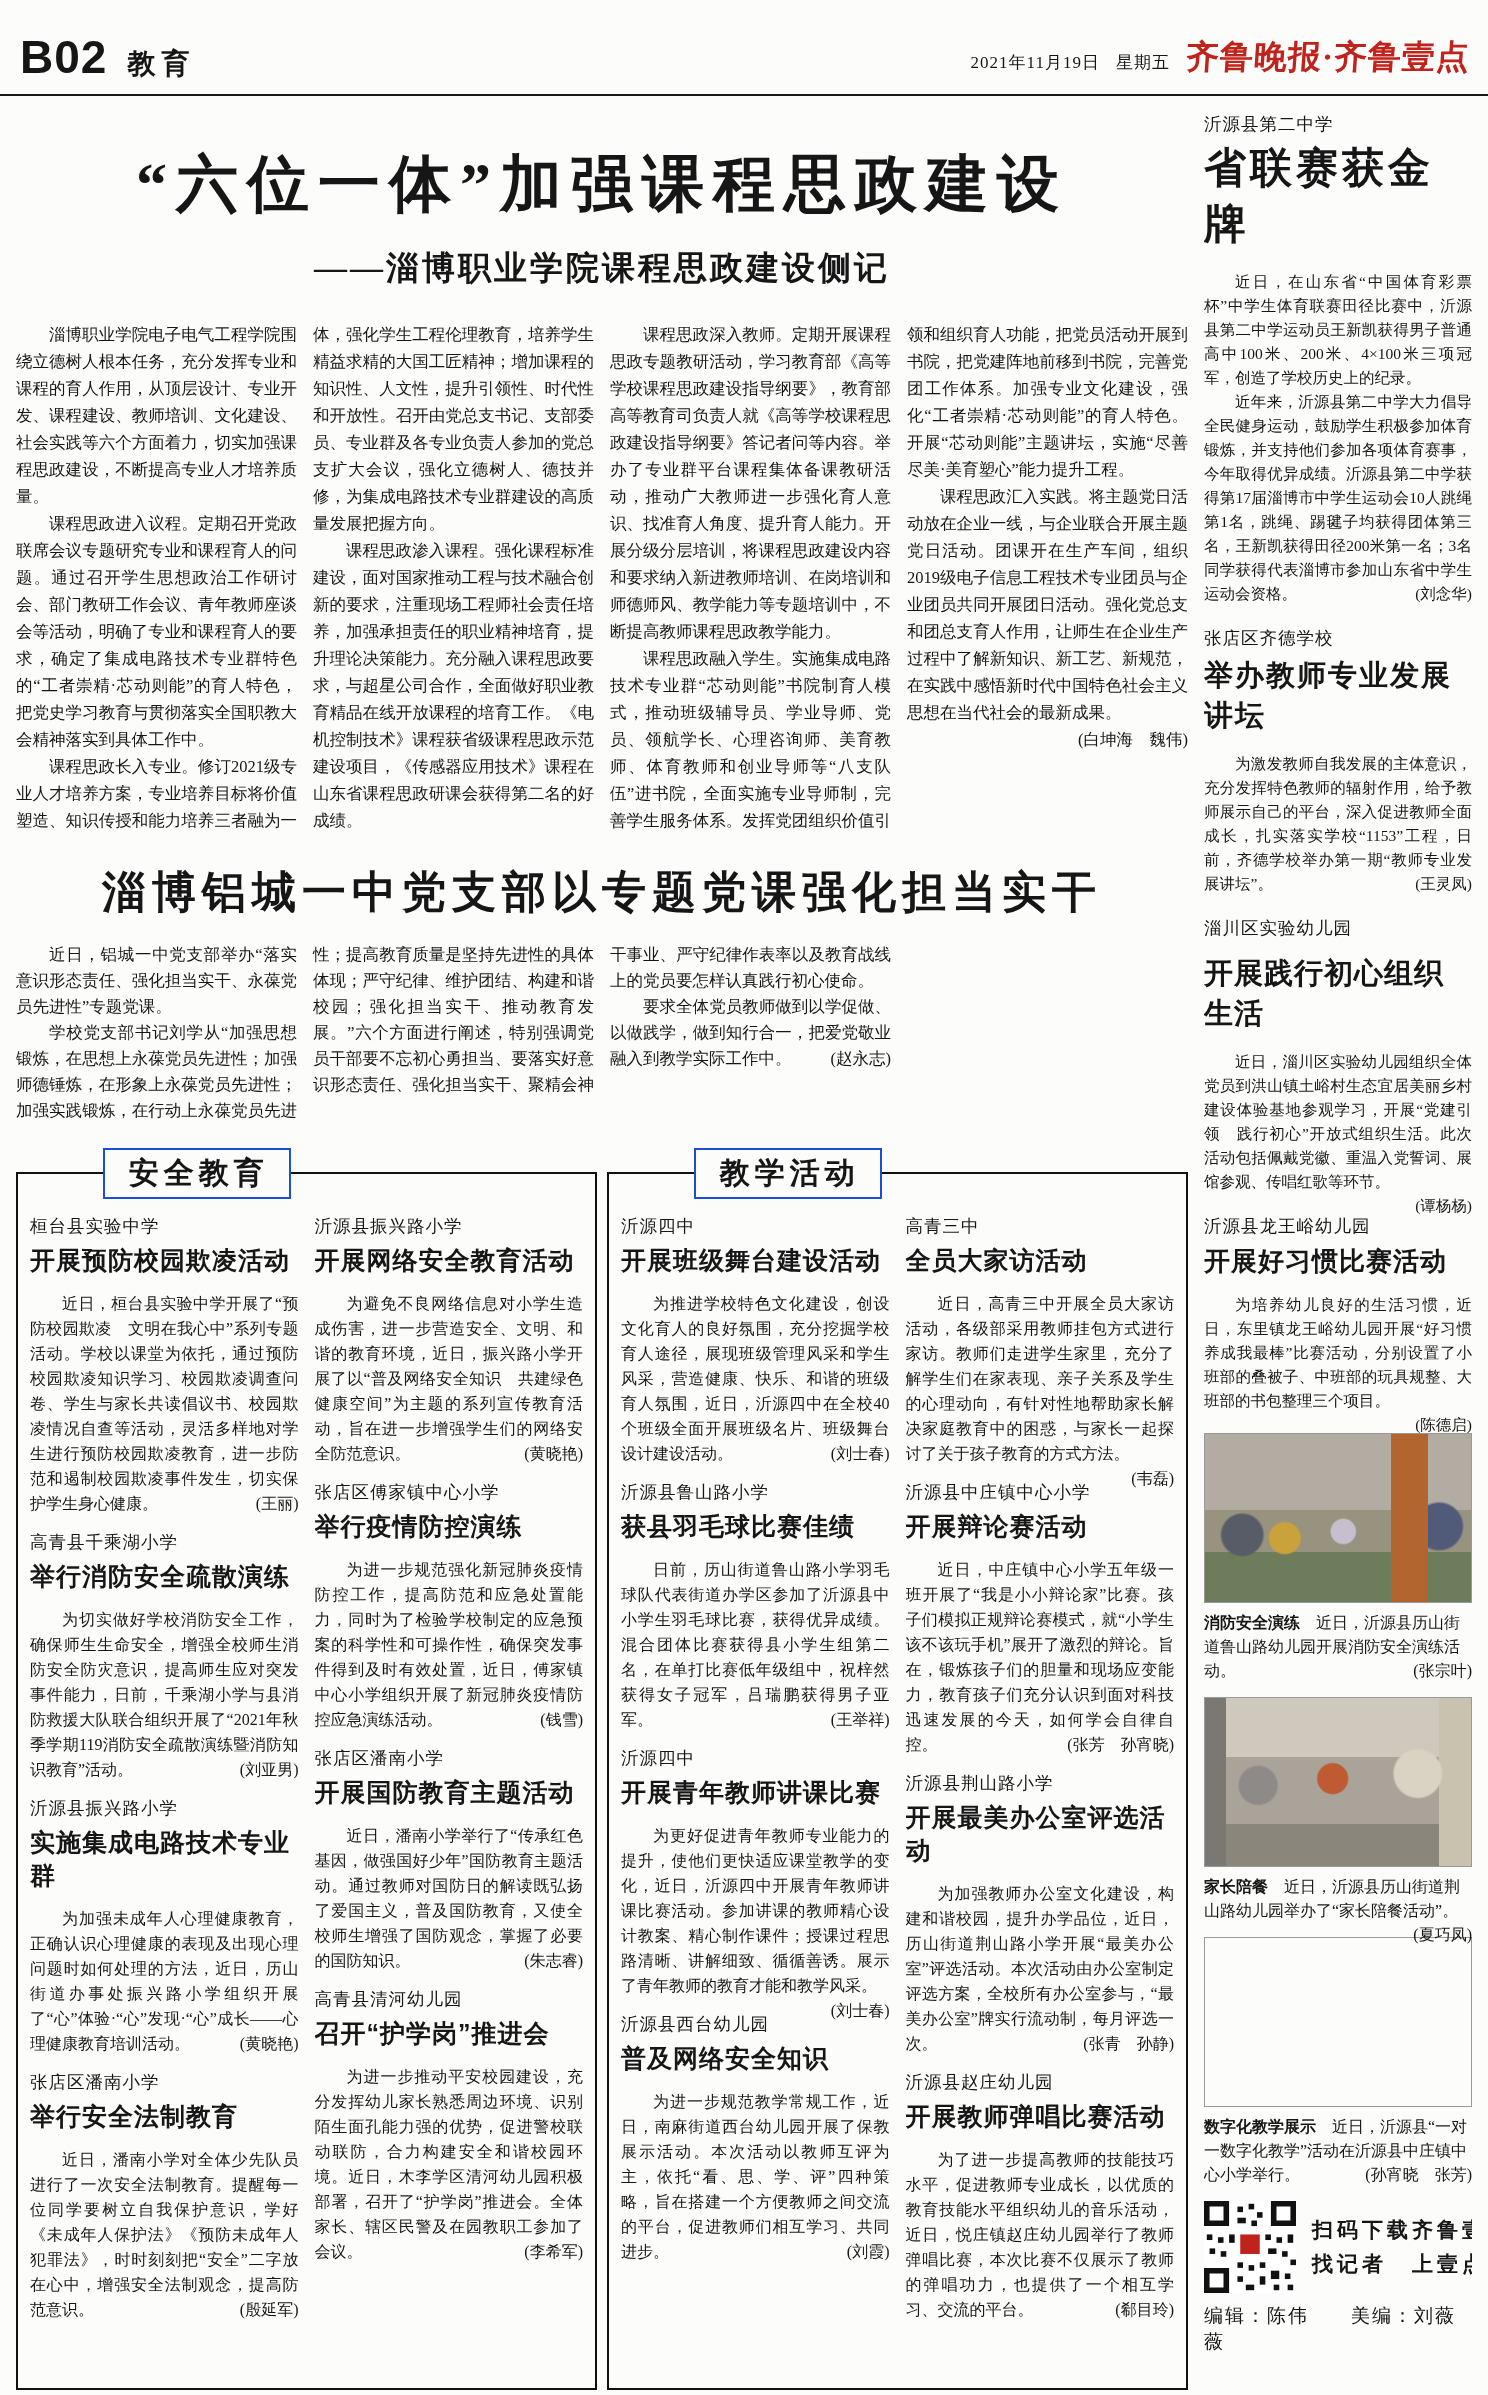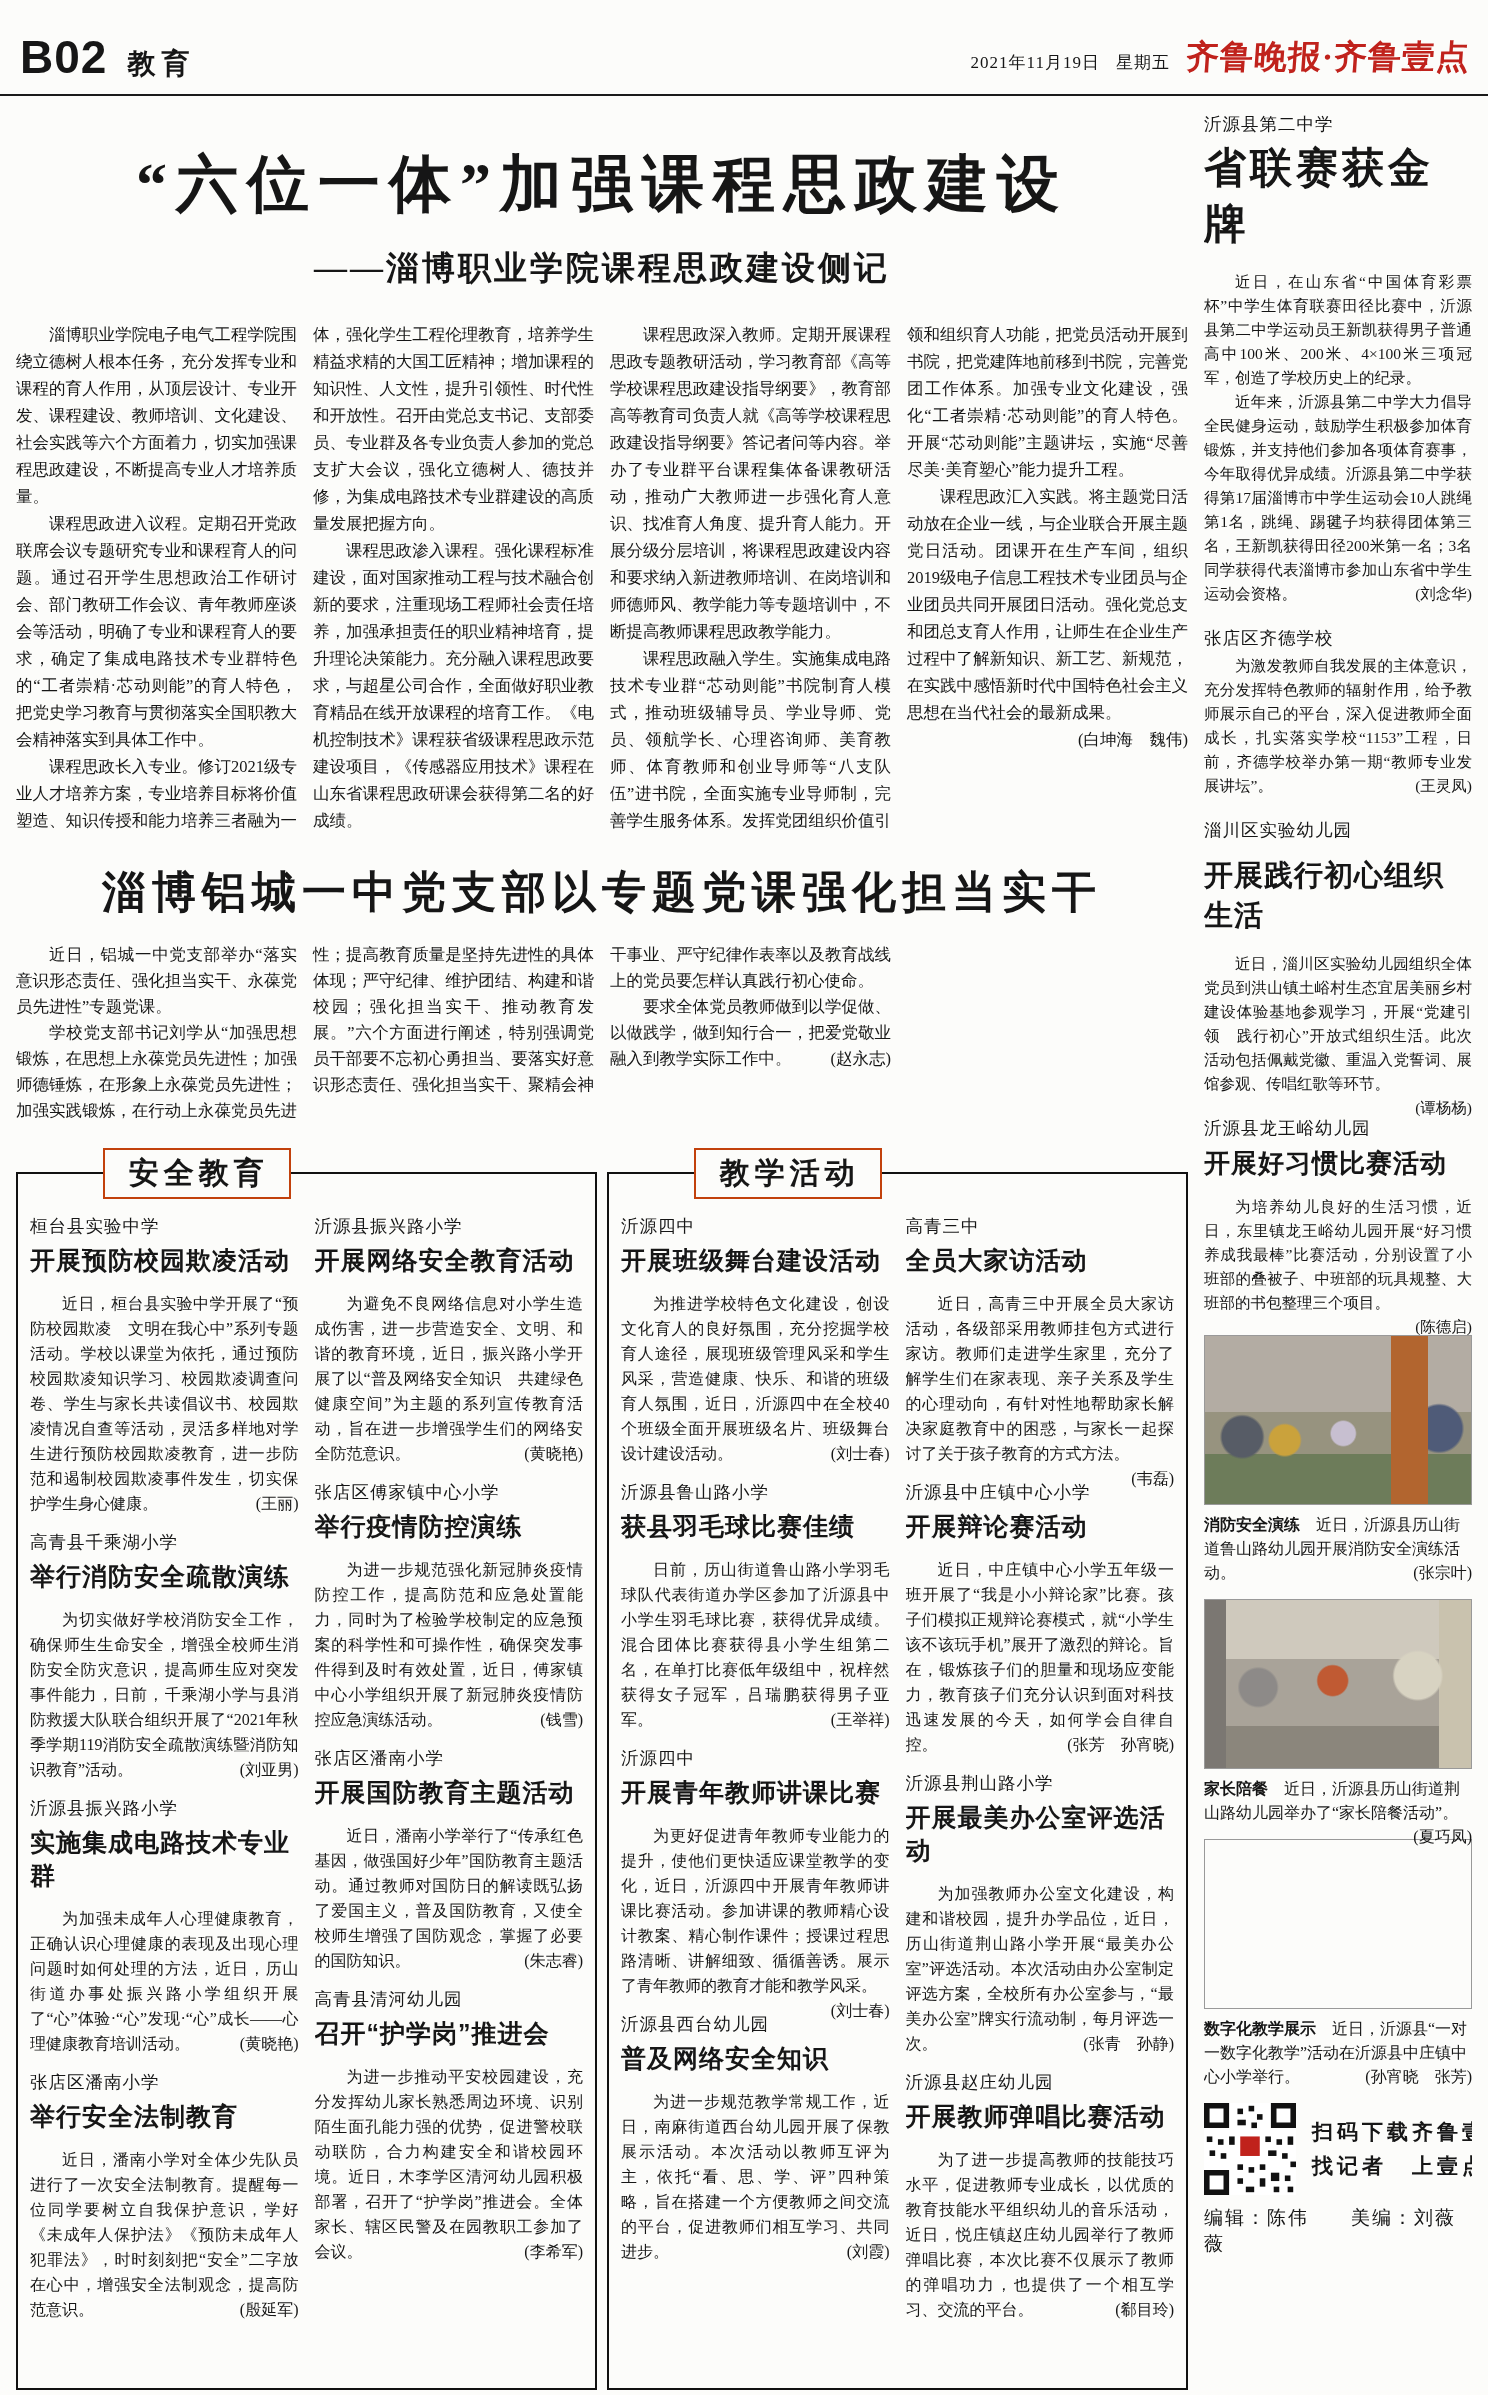--- a/index.html
+++ b/index.html
@@ -32,21 +32,21 @@
   .byl { float:right; }
   
   .party-title { text-align:center; margin-top:26px; font-size:44px; font-weight:900;
                  letter-spacing:6px; white-space:nowrap; }
   .party-body { margin-top:20px; height:188px; column-count:4; column-gap:16px; column-fill:auto; overflow:hidden; }
   .party-body .bp { font-size:16.5px; line-height:26px; }
   
   .sections { display:flex; gap:10px; margin-top:42px; height:1218px; }
   .sbox { flex:1; border:2px solid #111; position:relative; padding:26px 12px 8px; }
   .sbox-title { position:absolute; top:-26px; left:31%; transform:translateX(-50%);
-                background:#fcfcfa; border:2px solid #c2410c; padding:3px 20px 3px 24px;
+                background:#fcfcfa; border:2px solid #1d4ed8; padding:3px 20px 3px 24px;
                 font-size:30px; font-weight:900; letter-spacing:5px; white-space:nowrap; }
   .scols { display:flex; gap:16px; height:100%; }
   .scol { flex:1; overflow:hidden; }
   .brief { margin-bottom:10px; }
   .k { font-size:17.5px; margin:14px 0 2px; letter-spacing:1px; }
   .brief h4 { font-family:"Liberation Sans","DejaVu Sans",sans-serif; font-size:25px;
               font-weight:700; letter-spacing:1px; margin:6px 0 14px; }
   .brief p { font-size:16px; line-height:25px; text-align:justify; text-indent:2em; }
   
   .rart { margin-bottom:20px; }
@@ -235,20 +235,21 @@
 
       <div class="rart">
         <div class="k">沂源县第二中学</div>
         <div class="h-serif-lg">省联赛获金牌</div>
         <p>近日，在山东省“中国体育彩票杯”中学生体育联赛田径比赛中，沂源县第二中学运动员王新凯获得男子普通高中100米、200米、4×100米三项冠军，创造了学校历史上的纪录。</p>
         <p><span>近年来，沂源县第二中学大力倡导全民健身运动，鼓励学生积极参加体育锻炼，并支持他们参加各项体育赛事，今年取得优异成绩。沂源县第二中学获得第17届淄博市中学生运动会10人跳绳第1名，跳绳、踢毽子均获得团体第三名，王新凯获得田径200米第一名；3名同学获得代表淄博市参加山东省中学生运动会资格。</span><span class="byl">(刘念华)</span></p>
       </div>
 
       <div class="rart">
         <div class="k">张店区齐德学校</div>
+        <div class="h-serif-md">举办教师专业发展讲坛</div>
         <p><span>为激发教师自我发展的主体意识，充分发挥特色教师的辐射作用，给予教师展示自己的平台，深入促进教师全面成长，扎实落实学校“1153”工程，日前，齐德学校举办第一期“教师专业发展讲坛”。</span><span class="byl">(王灵凤)</span></p>
       </div>
 
       <div class="rart">
         <div class="k">淄川区实验幼儿园</div>
         <div class="h-sans-md">开展践行初心组织生活</div>
         <p><span>近日，淄川区实验幼儿园组织全体党员到洪山镇土峪村生态宜居美丽乡村建设体验基地参观学习，开展“党建引领　践行初心”开放式组织生活。此次活动包括佩戴党徽、重温入党誓词、展馆参观、传唱红歌等环节。</span><span class="byl">(谭杨杨)</span></p>
       </div>
 
       <div class="rart">

